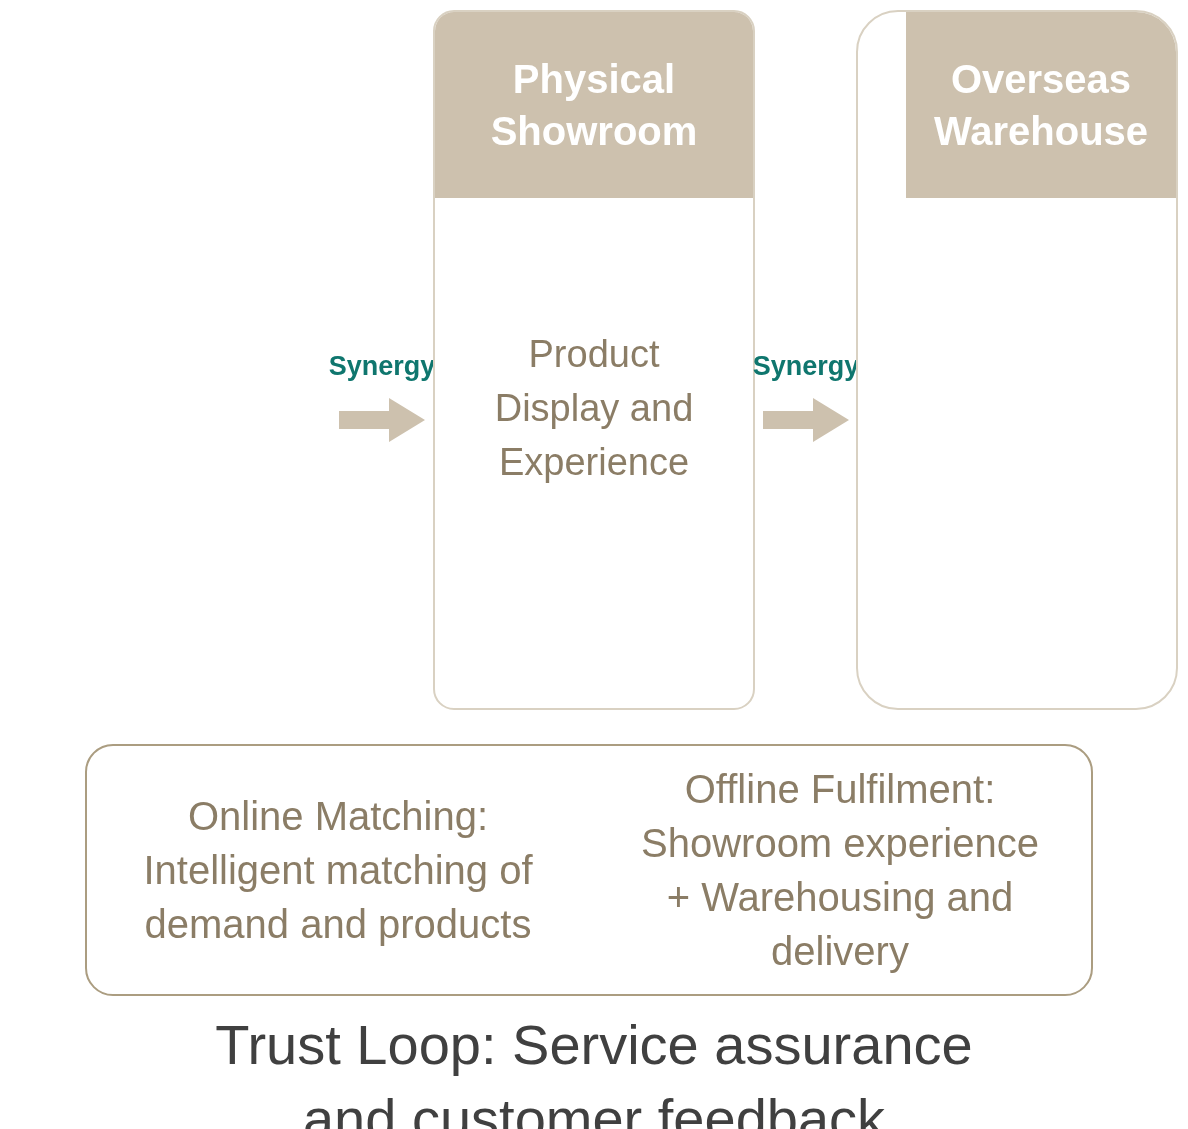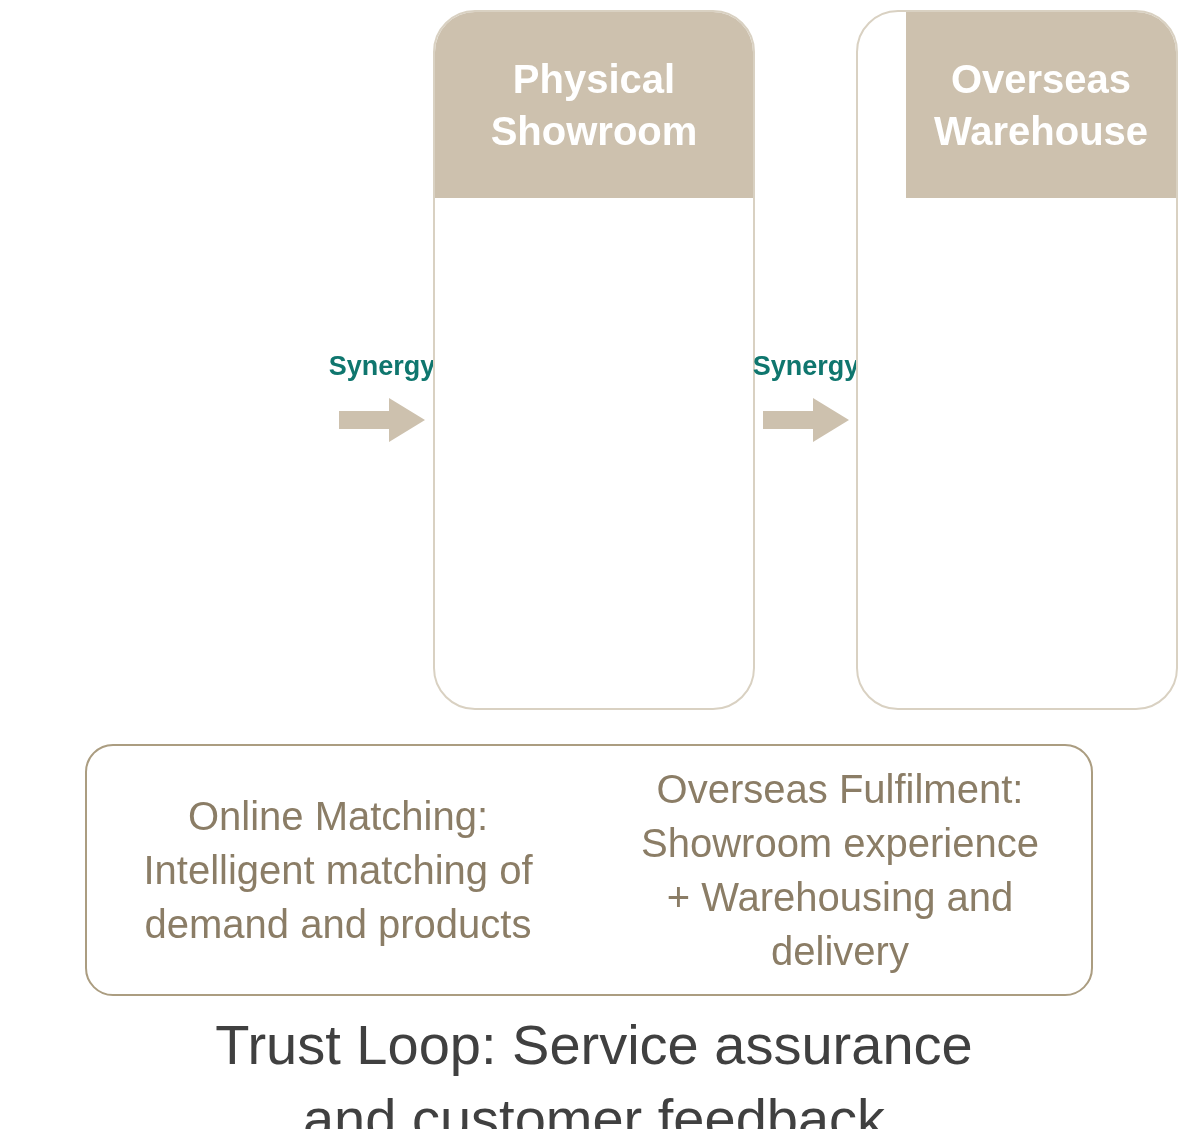--- a/index.html
+++ b/index.html
@@ -20,21 +20,21 @@
     top: 10px;
     width: 322px;
     height: 700px;
     border: 2px solid #d9d1c2;
     border-radius: 42px;
     background: #ffffff;
     overflow: hidden;
     box-sizing: border-box;
   }
   .card1 { left: 10px; }
-  .card2 { left: 433px; }
+  .card2 { left: 433px; border-radius: 21px; }
   .card3 { left: 856px; padding-left: 48px; }
   .card-header {
     height: 186px;
     background: #cdc1ae;
     display: flex;
     align-items: center;
     justify-content: center;
     text-align: center;
   }
   .card-title {
@@ -130,20 +130,25 @@
     <svg class="arrow-icon" viewBox="0 0 86 44" aria-hidden="true">
       <path d="M0 13 H50 V0 L86 22 L50 44 V31 H0 Z"></path>
     </svg>
   </div>
 
   <div class="card card2">
     <div class="card-header">
       <span class="card-title">Physical
 Showroom</span>
     </div>
+    <div class="card-body">
+      <span class="card-body-text">Product
+Display and
+Experience</span>
+    </div>
   </div>
 
   <div class="connector c2">
     <span class="synergy-label">Synergy</span>
     <svg class="arrow-icon" viewBox="0 0 86 44" aria-hidden="true">
       <path d="M0 13 H50 V0 L86 22 L50 44 V31 H0 Z"></path>
     </svg>
   </div>
 
   <div class="card card3">
@@ -153,21 +158,21 @@
     </div>
   </div>
 
   <div class="loop-box">
     <div class="loop-col">
       <span class="loop-text">Online Matching:
 Intelligent matching of
 demand and products</span>
     </div>
     <div class="loop-col">
-      <span class="loop-text">Overseas Fulfilment:
+      <span class="loop-text">Offline Fulfilment:
 Showroom experience
 + Warehousing and
 delivery</span>
     </div>
   </div>
 
   <div class="footer-text">Trust Loop: Service assurance
 and customer feedback</div>
 
 </div>

